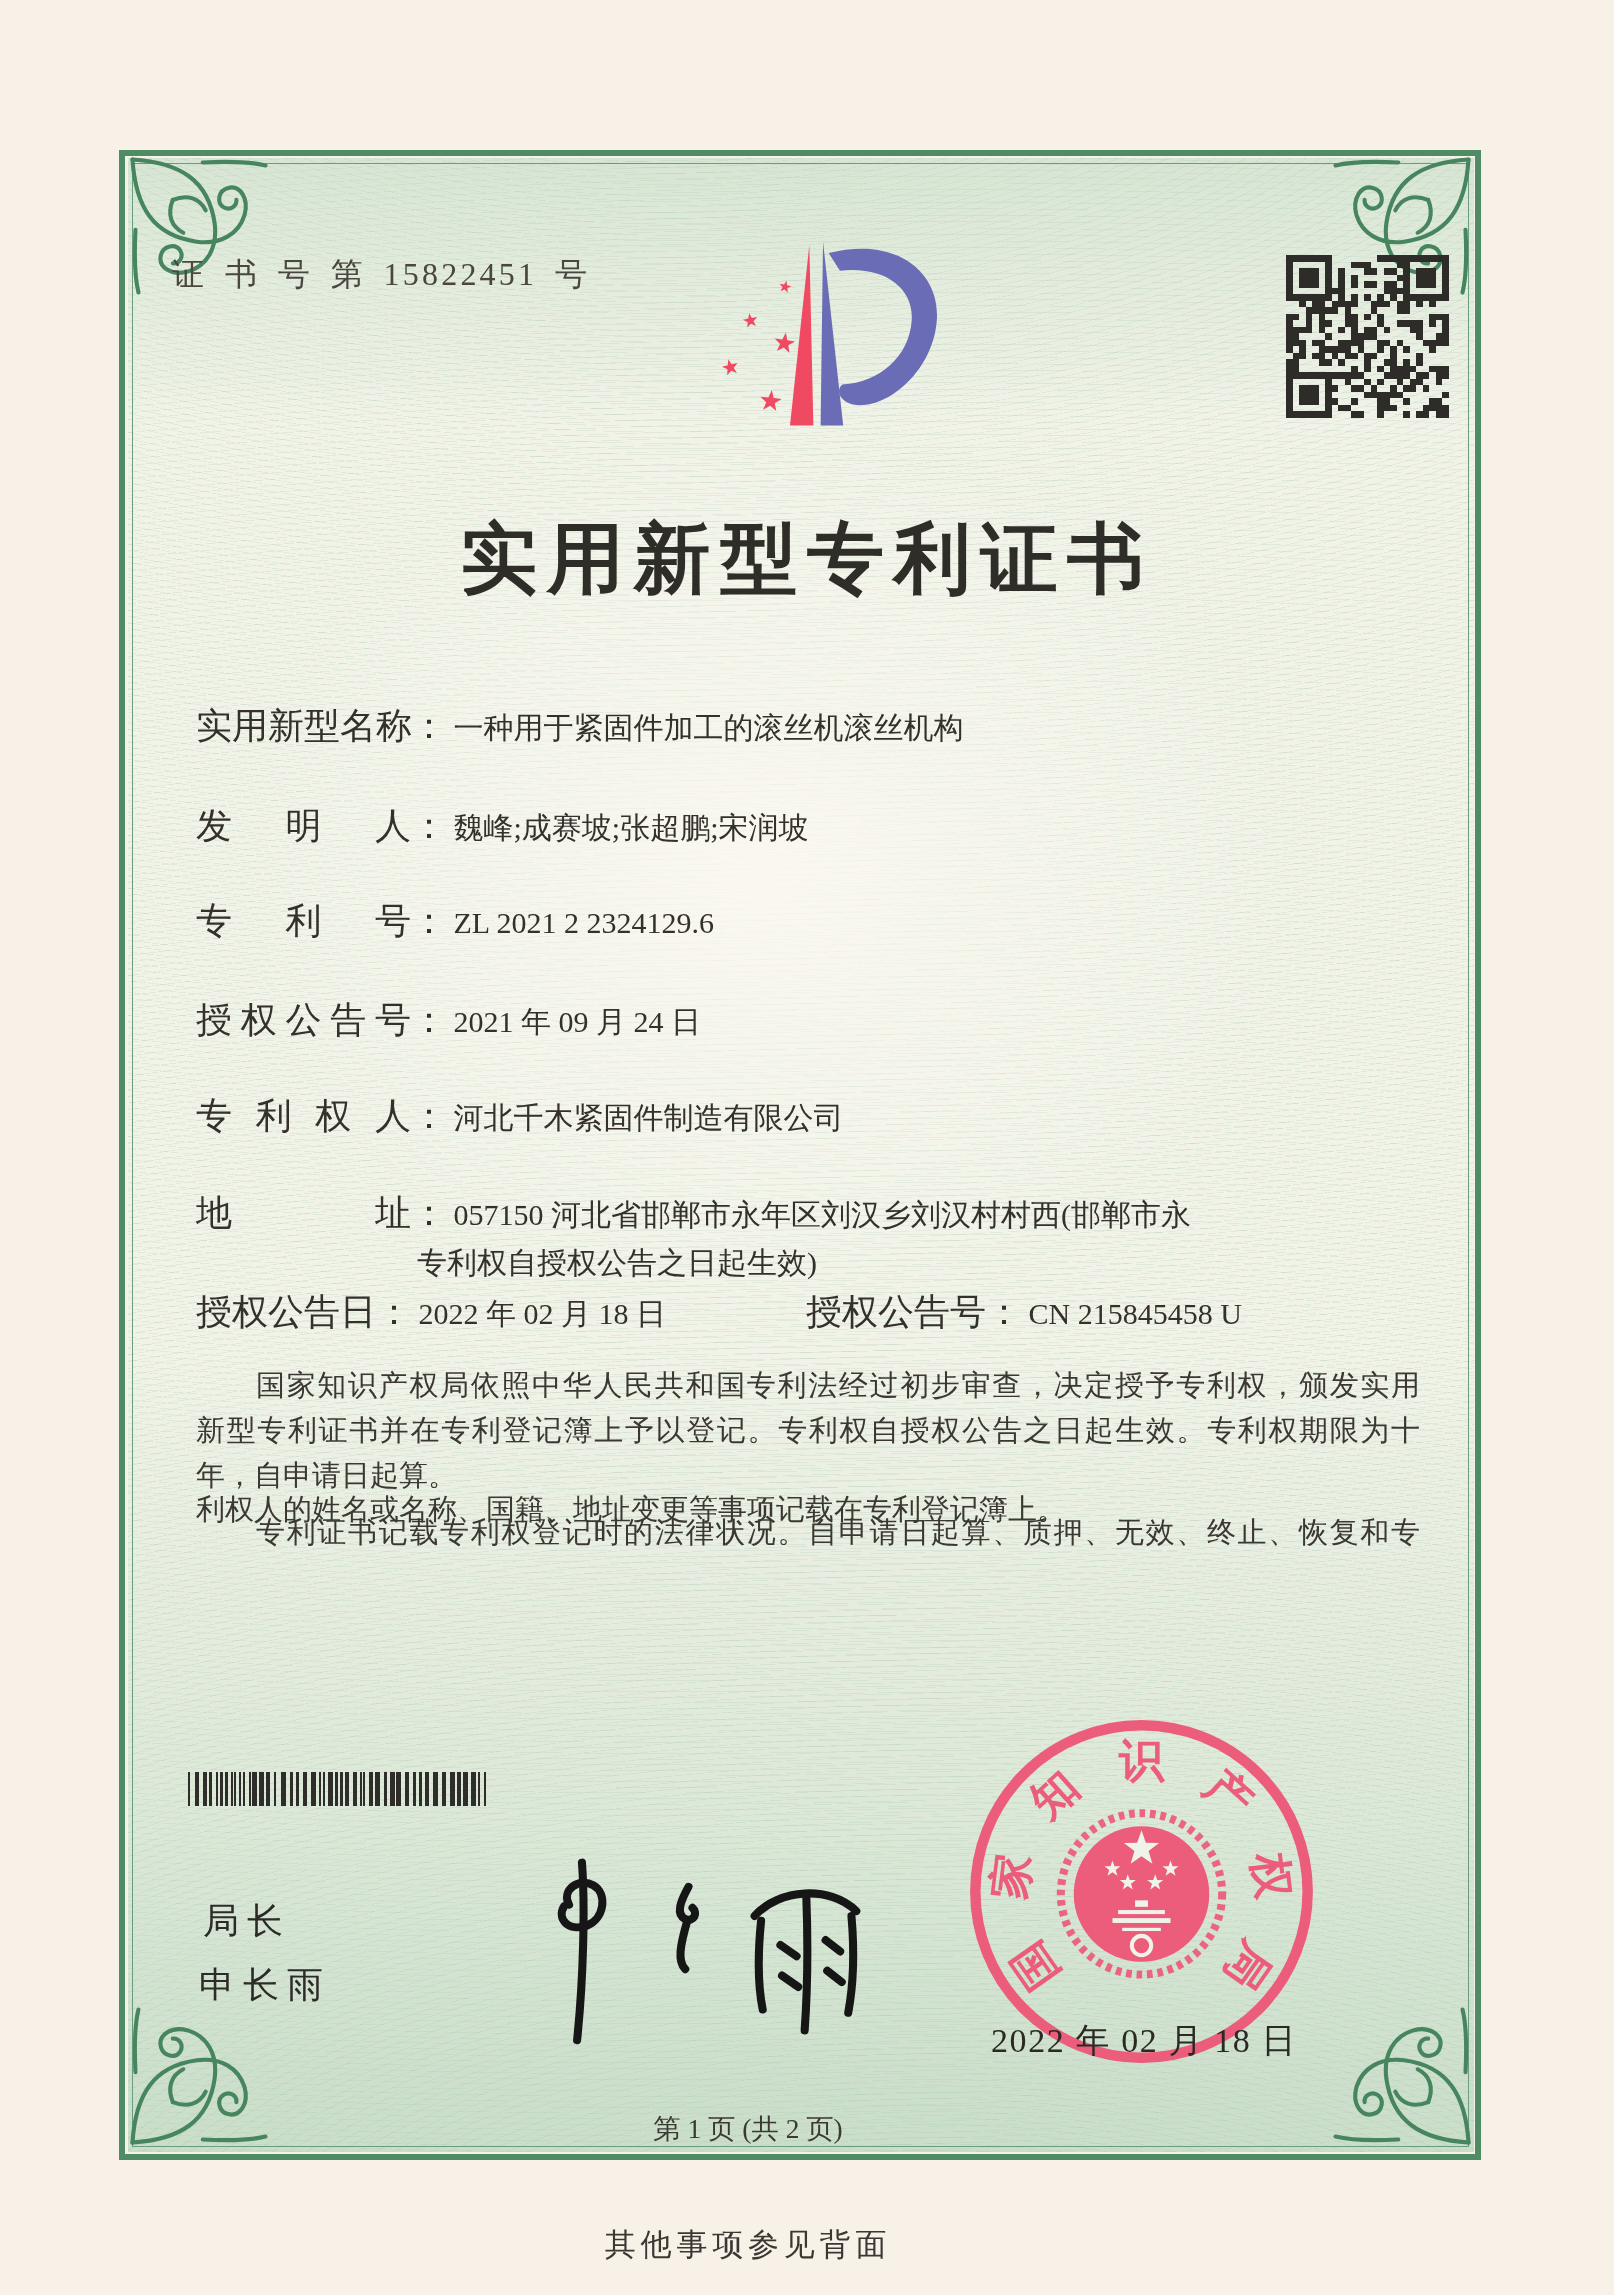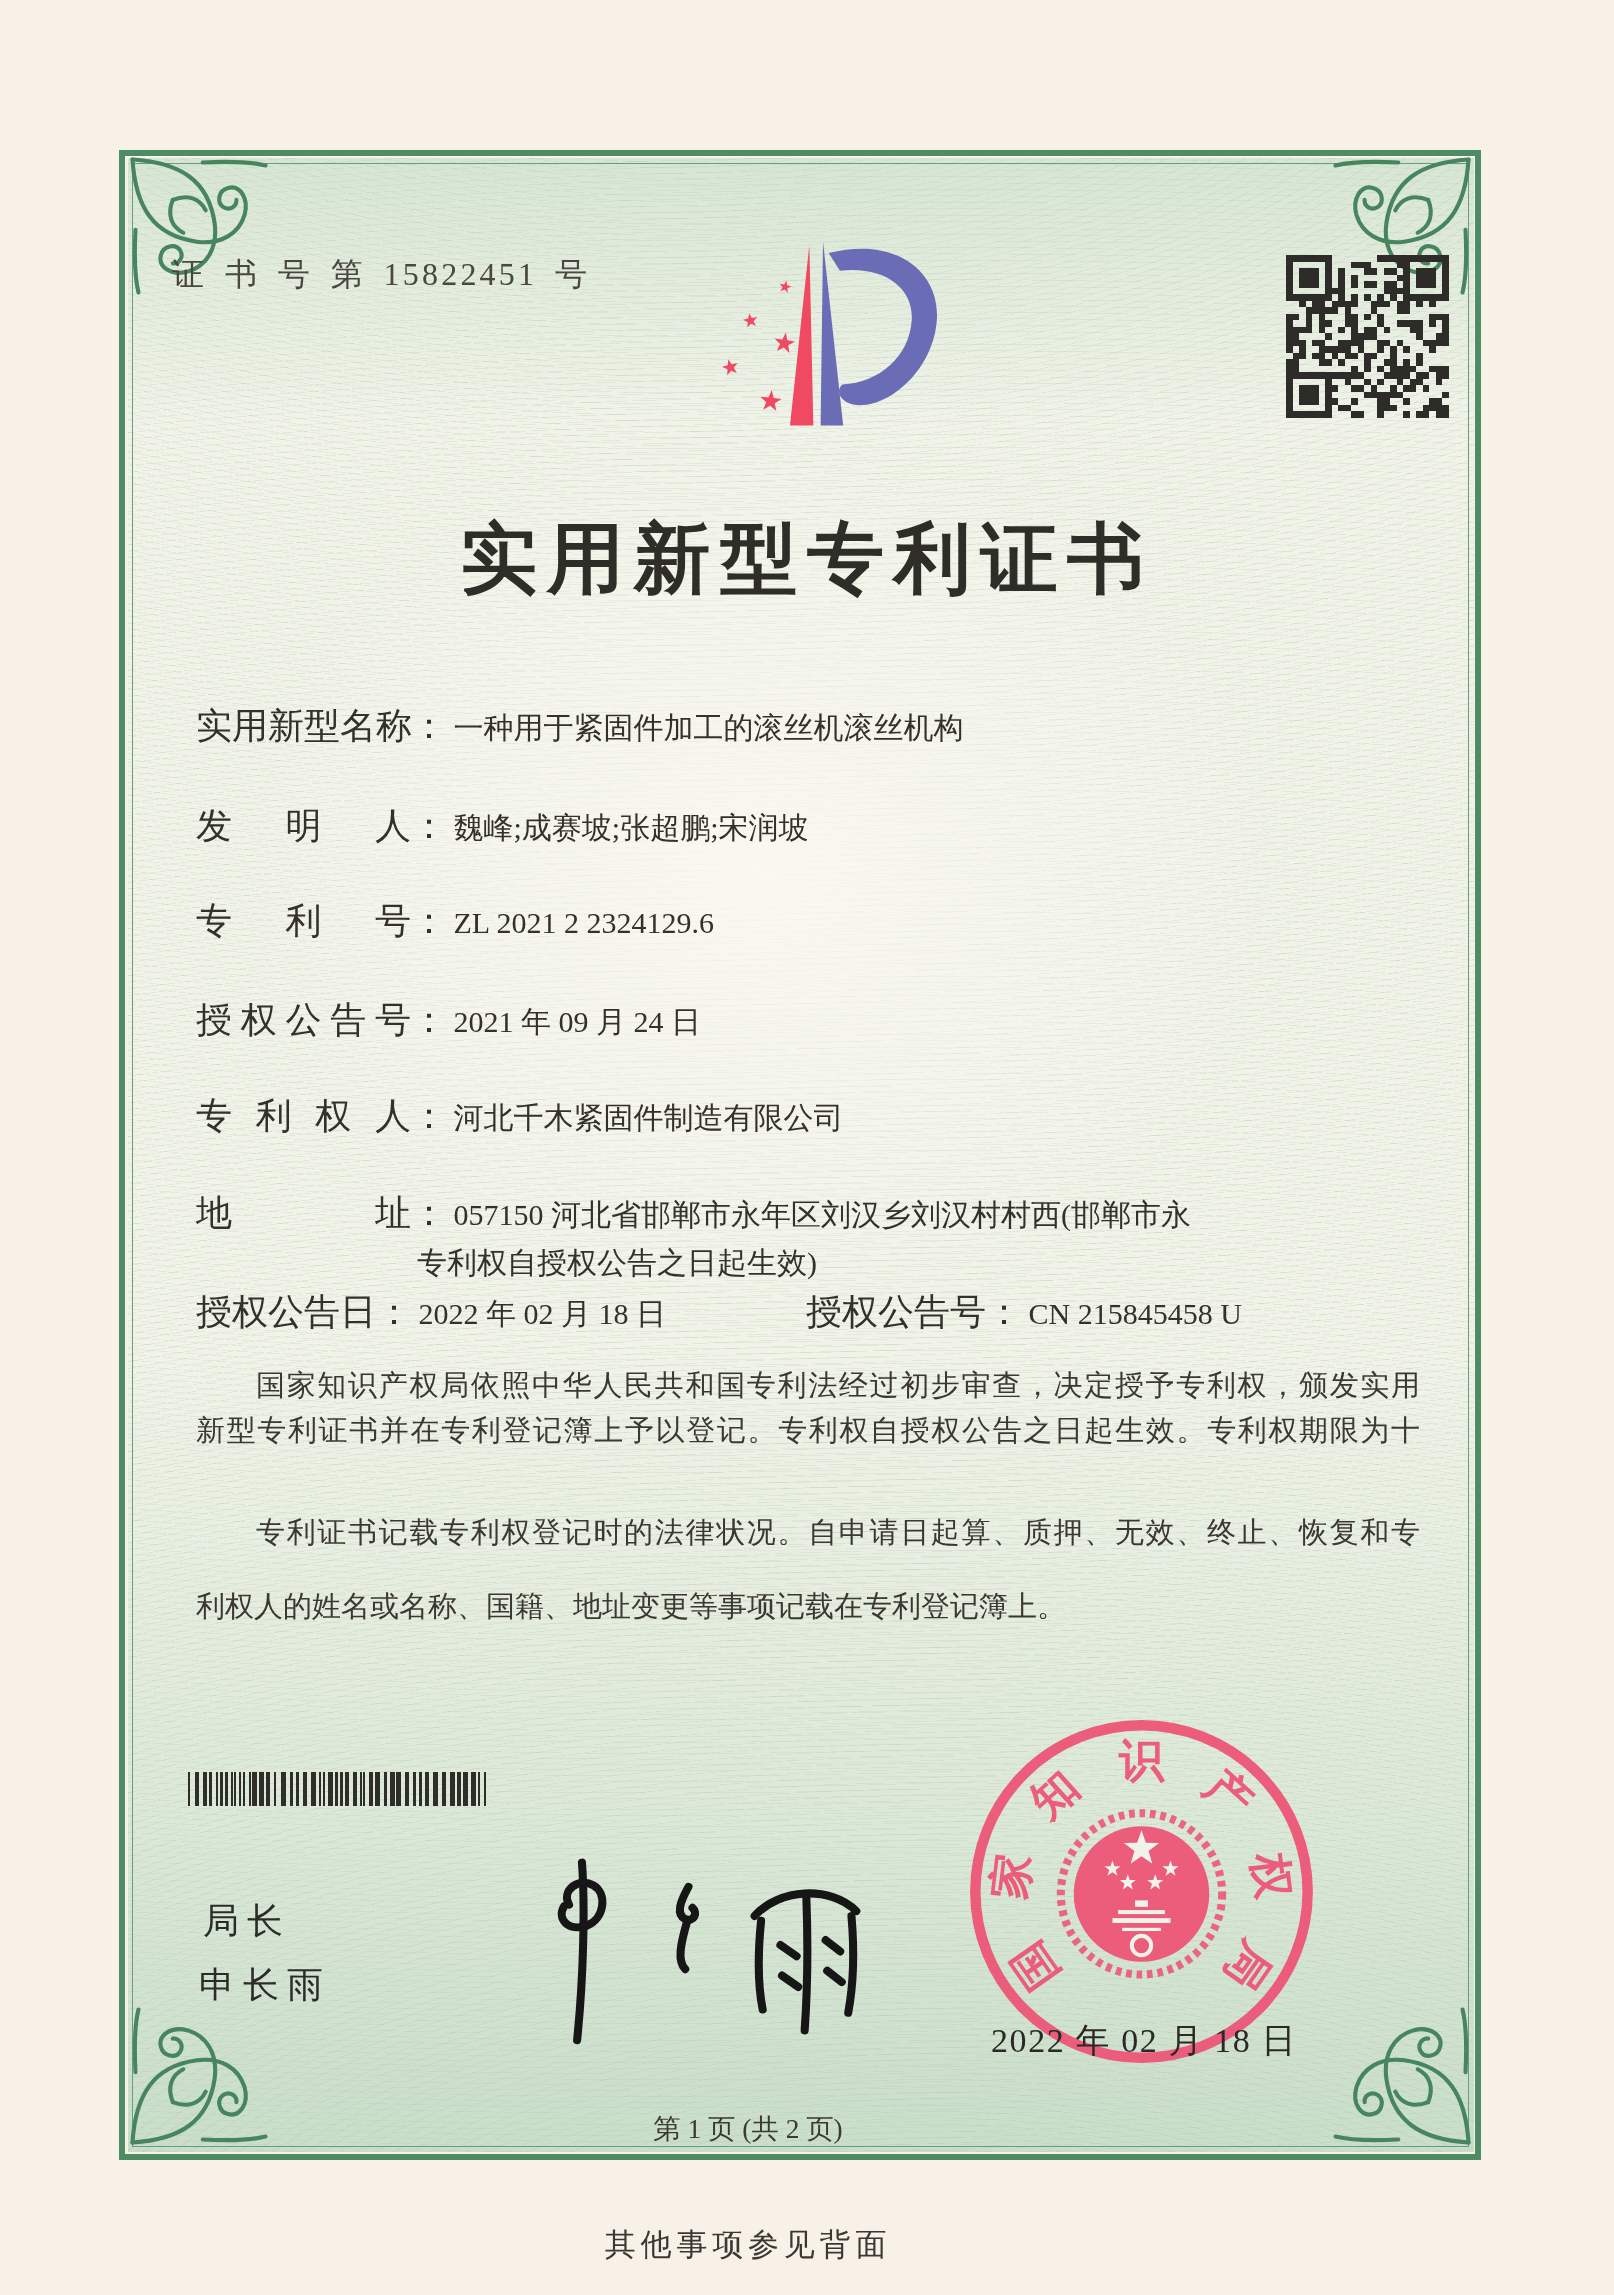--- a/index.html
+++ b/index.html
@@ -456,22 +456,23 @@
   </div>
   <div class="fcont" style="top:1240px">专利权自授权公告之日起生效)</div>
 
   <div class="frow" style="top:1290px">
     <span>授权公告日</span><span>：</span><span class="fvalue">2022 年 02 月 18 日</span>
     <span class="gpair2"><span>授权公告号</span><span>：</span><span class="fvalue">CN 215845458 U</span></span>
   </div>
 
   <div class="pline" style="top:1409px">新型专利证书并在专利登记簿上予以登记。专利权自授权公告之日起生效。专利权期限为十</div>
   <div class="pline pfirst" style="top:1364px">国家知识产权局依照中华人民共和国专利法经过初步审查，决定授予专利权，颁发实用</div>
+  <div class="pline plast" style="top:1454px">年，自申请日起算。</div>
   <div class="pline pfirst" style="top:1511px">专利证书记载专利权登记时的法律状况。自申请日起算、质押、无效、终止、恢复和专</div>
-  <div class="pline plast" style="top:1585px">利权人的姓名或名称、国籍、地址变更等事项记载在专利登记簿上。</div>
+  <div class="pline plast" style="top:1488px">利权人的姓名或名称、国籍、地址变更等事项记载在专利登记簿上。</div>
 
   <div class="barcode">
       <i style="left:0px;width:2.4px"></i>
       <i style="left:6.5px;width:4.8px"></i>
       <i style="left:14.5px;width:4px"></i>
       <i style="left:21px;width:3.2px"></i>
       <i style="left:28px;width:2.4px"></i>
       <i style="left:32px;width:3.2px"></i>
       <i style="left:37px;width:3.2px"></i>
       <i style="left:43px;width:1.6px"></i>

